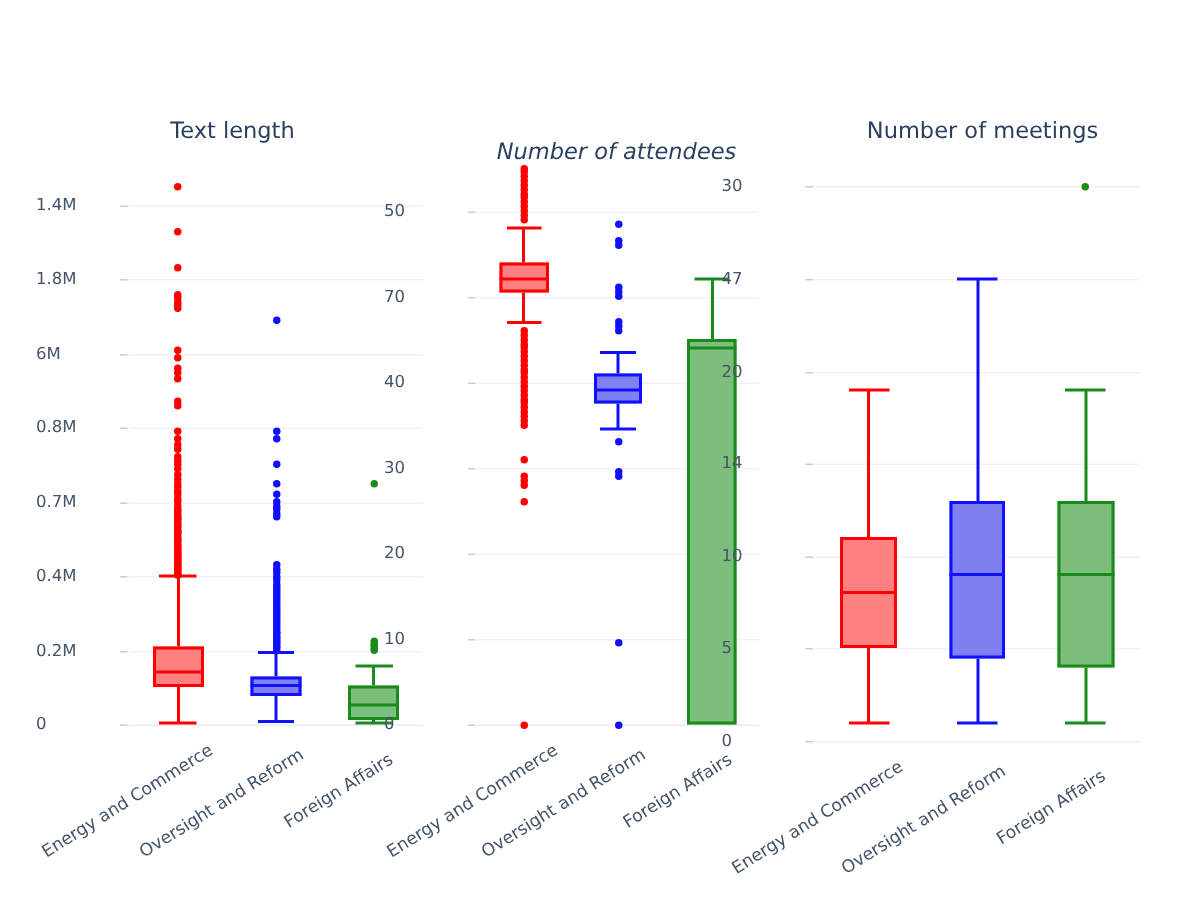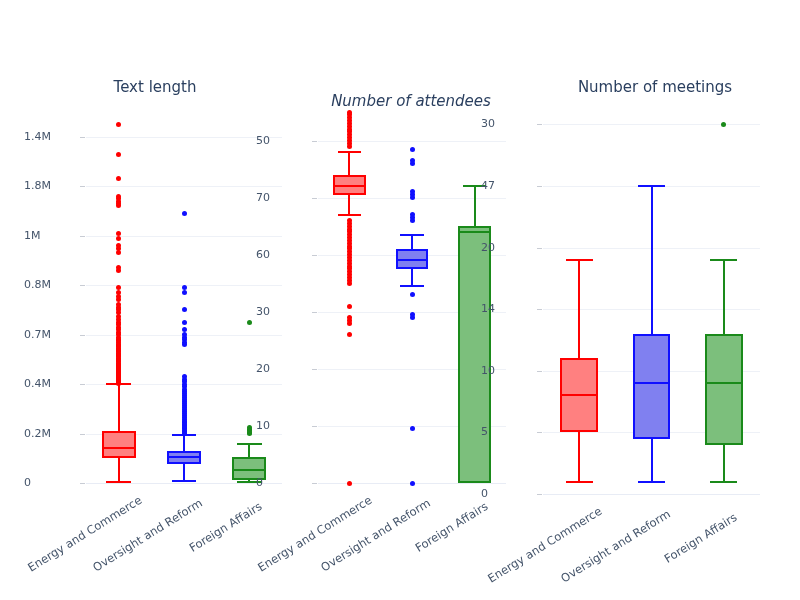--- a/index.html
+++ b/index.html
@@ -51,21 +51,21 @@
       <div class="ytick-mark" style="left: 80px; top: 384px;"></div>
       <div class="ytick-label" style="left: 24px; width: 52px; top: 378.067px;">0.4M</div>
       <div class="gridline" style="left: 86px; width: 196px; top: 335px;"></div>
       <div class="ytick-mark" style="left: 80px; top: 335px;"></div>
       <div class="ytick-label" style="left: 24px; width: 52px; top: 328.6px;">0.7M</div>
       <div class="gridline" style="left: 86px; width: 196px; top: 285px;"></div>
       <div class="ytick-mark" style="left: 80px; top: 285px;"></div>
       <div class="ytick-label" style="left: 24px; width: 52px; top: 279.133px;">0.8M</div>
       <div class="gridline" style="left: 86px; width: 196px; top: 236px;"></div>
       <div class="ytick-mark" style="left: 80px; top: 236px;"></div>
-      <div class="ytick-label" style="left: 24px; width: 52px; top: 229.667px;">1M</div>
+      <div class="ytick-label" style="left: 24px; width: 52px; top: 229.667px;">6M</div>
       <div class="gridline" style="left: 86px; width: 196px; top: 186px;"></div>
       <div class="ytick-mark" style="left: 80px; top: 186px;"></div>
       <div class="ytick-label" style="left: 24px; width: 52px; top: 180.2px;">1.8M</div>
       <div class="gridline" style="left: 86px; width: 196px; top: 137px;"></div>
       <div class="ytick-mark" style="left: 80px; top: 137px;"></div>
       <div class="ytick-label" style="left: 24px; width: 52px; top: 130.733px;">1.4M</div>
       <div class="whisker-line" style="background: rgb(255, 0, 0); left: 117.667px; top: 384.067px; height: 46.4987px;"></div>
       <div class="whisker-line" style="background: rgb(255, 0, 0); left: 117.667px; top: 458.267px; height: 23.4967px;"></div>
       <div class="cap" style="background: rgb(255, 0, 0); left: 106.436px; width: 24.4608px; top: 383.067px;"></div>
       <div class="cap" style="background: rgb(255, 0, 0); left: 106.436px; width: 24.4608px; top: 480.763px;"></div>
@@ -214,21 +214,21 @@
       <div class="ytick-mark" style="left: 312px; top: 426px;"></div>
       <div class="ytick-label" style="left: 256px; width: 52px; top: 419.923px;">10</div>
       <div class="gridline" style="left: 318px; width: 188px; top: 369px;"></div>
       <div class="ytick-mark" style="left: 312px; top: 369px;"></div>
       <div class="ytick-label" style="left: 256px; width: 52px; top: 362.846px;">20</div>
       <div class="gridline" style="left: 318px; width: 188px; top: 312px;"></div>
       <div class="ytick-mark" style="left: 312px; top: 312px;"></div>
       <div class="ytick-label" style="left: 256px; width: 52px; top: 305.769px;">30</div>
       <div class="gridline" style="left: 318px; width: 188px; top: 255px;"></div>
       <div class="ytick-mark" style="left: 312px; top: 255px;"></div>
-      <div class="ytick-label" style="left: 256px; width: 52px; top: 248.692px;">60</div>
+      <div class="ytick-label" style="left: 256px; width: 52px; top: 248.692px;">40</div>
       <div class="gridline" style="left: 318px; width: 188px; top: 198px;"></div>
       <div class="ytick-mark" style="left: 312px; top: 198px;"></div>
       <div class="ytick-label" style="left: 256px; width: 52px; top: 191.615px;">70</div>
       <div class="gridline" style="left: 318px; width: 188px; top: 141px;"></div>
       <div class="ytick-mark" style="left: 312px; top: 141px;"></div>
       <div class="ytick-label" style="left: 256px; width: 52px; top: 134.538px;">50</div>
       <div class="whisker-line" style="background: rgb(255, 0, 0); left: 348.333px; top: 151.954px; height: 22.8308px;"></div>
       <div class="whisker-line" style="background: rgb(255, 0, 0); left: 348.333px; top: 194.762px; height: 19.9769px;"></div>
       <div class="cap" style="background: rgb(255, 0, 0); left: 337.602px; width: 23.4624px; top: 150.954px;"></div>
       <div class="cap" style="background: rgb(255, 0, 0); left: 337.602px; width: 23.4624px; top: 213.738px;"></div>

